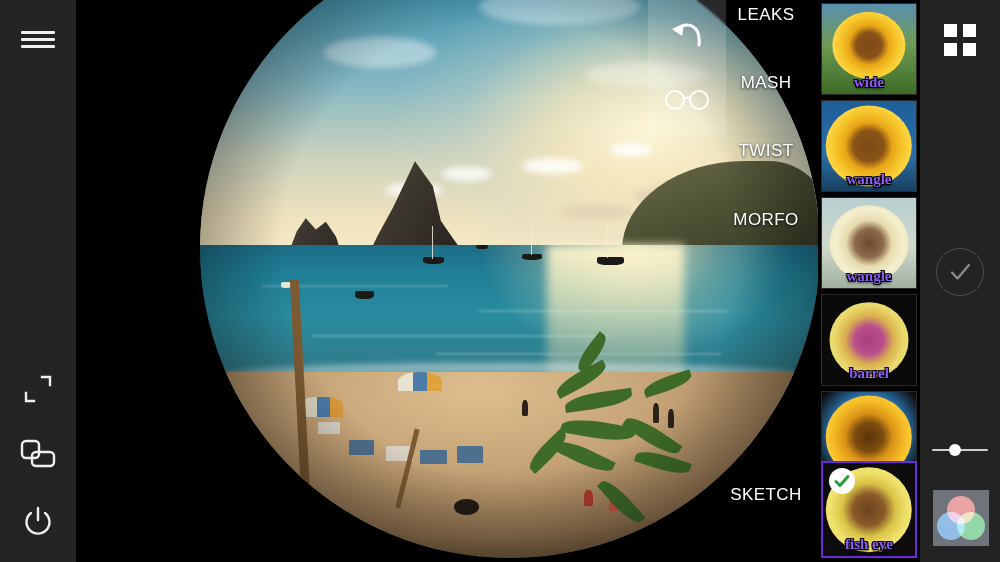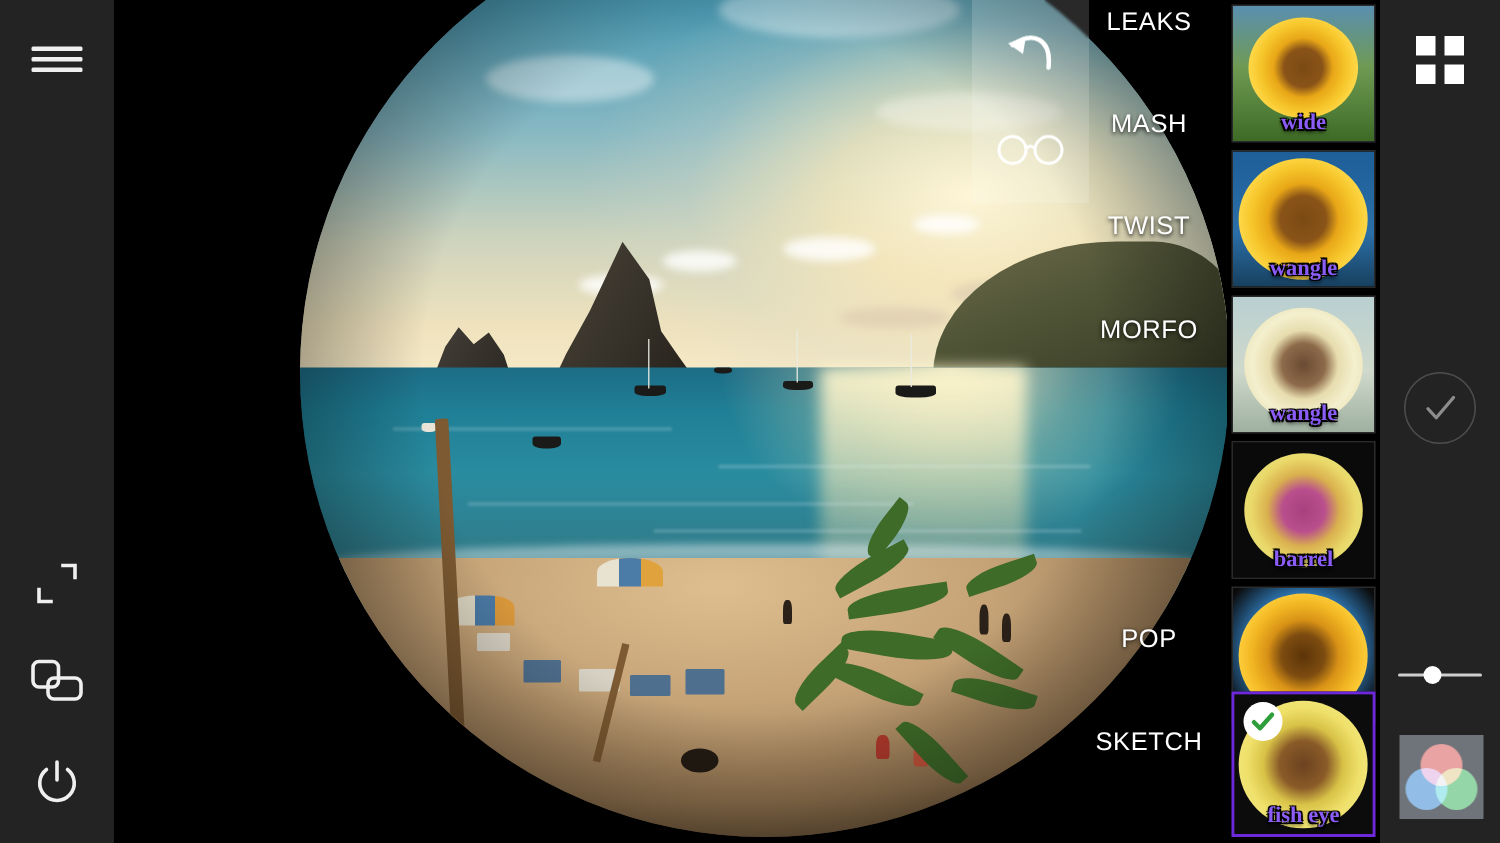--- a/index.html
+++ b/index.html
@@ -319,21 +319,20 @@
         </svg>
       </div>
     </div>
   </div>
 
   <div id="category-col">
     <div class="cat-item" style="top:-19px;">LEAKS</div>
     <div class="cat-item" style="top:49px;">MASH</div>
     <div class="cat-item" style="top:186px;">MORFO</div>
     <div class="cat-item" style="top:117px;">TWIST</div>
-    <div class="cat-item" style="top:392px;">POP</div>
     <div class="cat-item" style="top:461px;">SKETCH</div>
   </div>
 
   <div id="thumb-col">
 
     <div class="thumb" style="top:3px;">
       <div class="thumb-img" style="background:linear-gradient(180deg,#5a8fb0 0%,#6f9a54 45%,#3d6b25 100%);">
         <div class="sun-petals" style="width:78%;height:74%;top:46%;"></div>
       </div>
       <div class="thumb-label">wide</div>

